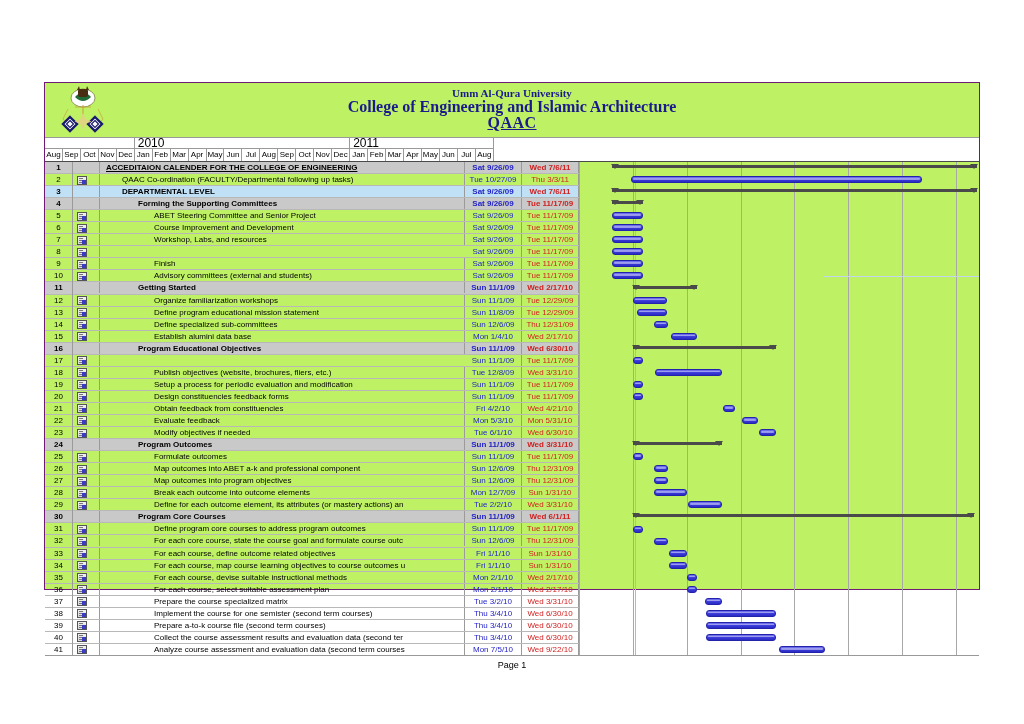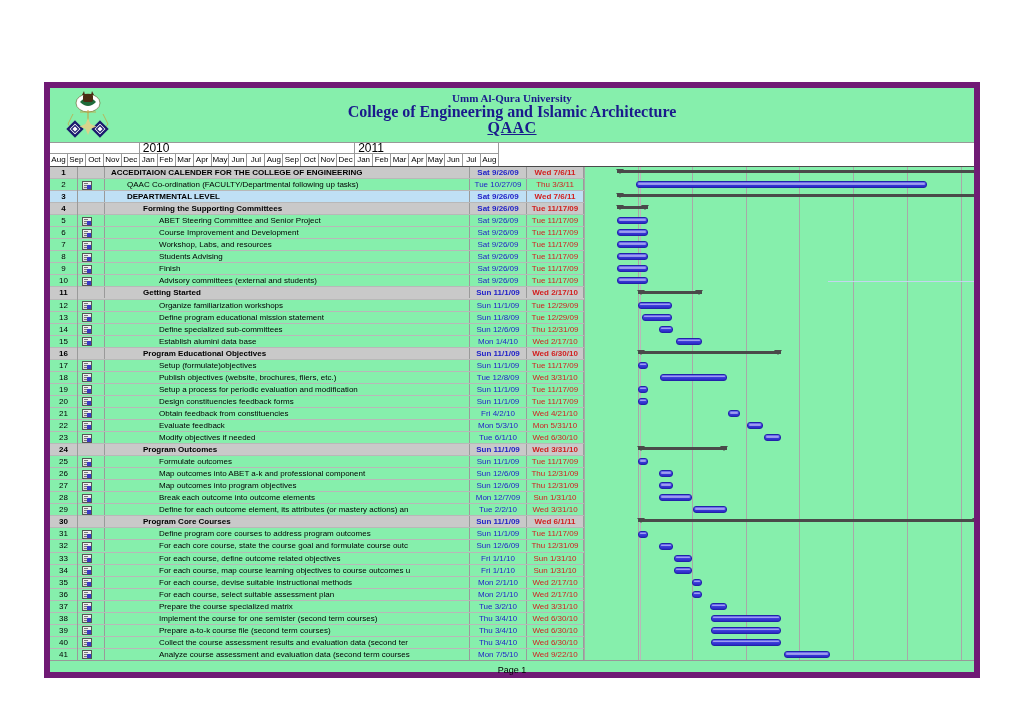--- a/index.html
+++ b/index.html
@@ -1,19 +1,19 @@
 <!DOCTYPE html>
 <html><head>
 <meta charset="utf-8">
 <style>
   html,body{margin:0;padding:0;background:#ffffff;}
   body{width:1024px;height:724px;font-family:"Liberation Sans",sans-serif;overflow:hidden;}
 
-  .page{position:absolute;left:44px;top:82px;width:936px;height:596px;
-        border:6px solid #701a75;background:#86efac;box-sizing:border-box;}
+  .page{position:absolute;left:44px;top:82px;width:936px;height:508px;
+        border:1px solid #701a75;background:#bef264;box-sizing:border-box;}
 
   
   .titlebar{position:relative;height:55px;border-bottom:1px solid #999;box-sizing:border-box;}
   .logo{position:absolute;left:8px;top:2px;width:60px;height:50px;}
   .titles{position:absolute;left:0;right:0;top:4px;text-align:center;
           font-family:"Liberation Serif",serif;color:#1a1a8c;}
   .t1{font-size:11px;font-weight:bold;line-height:13px;}
   .t2{font-size:16px;font-weight:bold;line-height:13px;}
   .t3{font-size:16px;font-weight:bold;line-height:19px;text-decoration:underline;letter-spacing:.5px;}
 
@@ -52,21 +52,21 @@
   .c-st{left:420px;width:57px;text-align:center;color:#2222c8;}
   .c-fn{left:477px;width:57px;text-align:center;color:#d22020;}
 
   .lvl1{font-weight:bold;background:#c9c9c9;}
   .lvl-dept{font-weight:bold;background:#bfe0f5;}
   .lvl-sum{font-weight:bold;background:#c9c9c9;}
 
   .lvl1 .c-st,.lvl-dept .c-st,.lvl-sum .c-st{font-weight:bold;}
   .lvl1 .c-fn,.lvl-dept .c-fn,.lvl-sum .c-fn{font-weight:bold;}
 
-  .ind0{padding-left:6px;}
+  .ind0{padding-left:6px;text-decoration:underline;}
   .ind1{padding-left:22px;}
   .ind2{padding-left:38px;}
   .ind3{padding-left:54px;}
 
   .noteIcon{position:absolute;left:4px;top:1.5px;width:10px;height:9px;
             background:linear-gradient(#f2f2f2,#d8d8d8);border:1px solid #555;box-sizing:border-box;}
   .noteIcon::before{content:"";position:absolute;left:1px;top:1px;width:4px;height:5px;
             background:repeating-linear-gradient(#777 0 1px,transparent 1px 2px);}
   .noteIcon::after{content:"";position:absolute;right:0px;bottom:0px;width:4px;height:4px;background:#3b3bc4;}
 
@@ -237,21 +237,20 @@
           </div>
           <div class="cell c-nm ind3">Workshop, Labs, and resources</div>
           <div class="cell c-st">Sat 9/26/09</div>
           <div class="cell c-fn">Tue 11/17/09</div>
         </div>
         <div class="row ">
           <div class="cell c-id">8</div>
           <div class="cell c-i">
             <span class="noteIcon"></span>
           </div>
-          <div class="cell c-nm ind3">Students Advising</div>
           <div class="cell c-st">Sat 9/26/09</div>
           <div class="cell c-fn">Tue 11/17/09</div>
         </div>
         <div class="row ">
           <div class="cell c-id">9</div>
           <div class="cell c-i">
             <span class="noteIcon"></span>
           </div>
           <div class="cell c-nm ind3">Finish</div>
           <div class="cell c-st">Sat 9/26/09</div>
@@ -314,21 +313,20 @@
           <div class="cell c-i"></div>
           <div class="cell c-nm ind2">Program Educational Objectives</div>
           <div class="cell c-st">Sun 11/1/09</div>
           <div class="cell c-fn">Wed 6/30/10</div>
         </div>
         <div class="row ">
           <div class="cell c-id">17</div>
           <div class="cell c-i">
             <span class="noteIcon"></span>
           </div>
-          <div class="cell c-nm ind3">Setup (formulate)objectives</div>
           <div class="cell c-st">Sun 11/1/09</div>
           <div class="cell c-fn">Tue 11/17/09</div>
         </div>
         <div class="row ">
           <div class="cell c-id">18</div>
           <div class="cell c-i">
             <span class="noteIcon"></span>
           </div>
           <div class="cell c-nm ind3">Publish objectives (website, brochures, fliers, etc.)</div>
           <div class="cell c-st">Tue 12/8/09</div>

